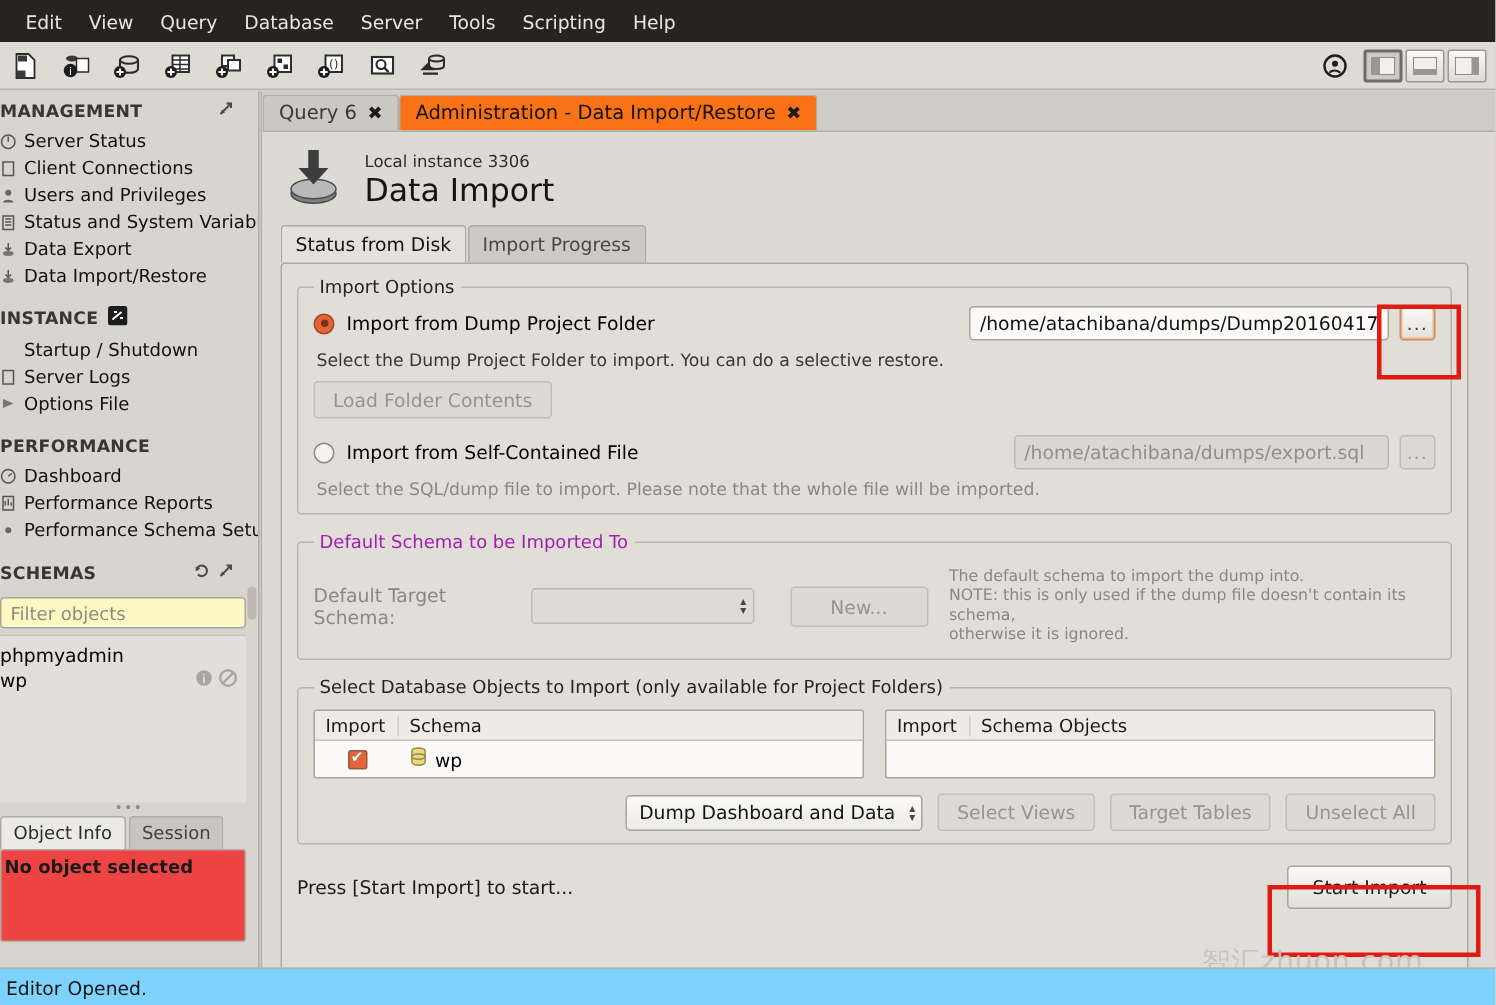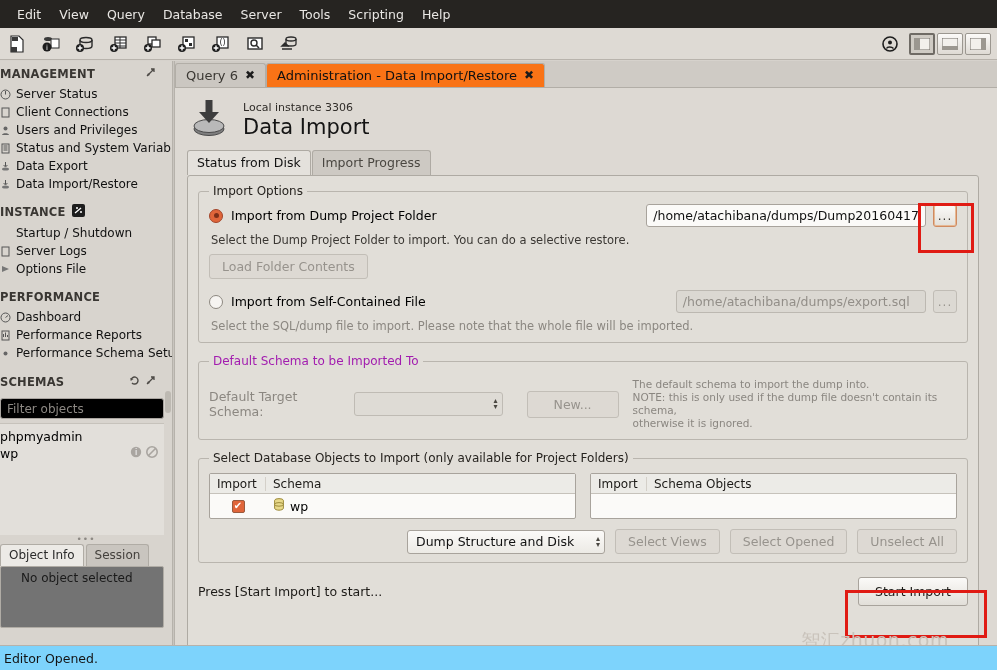--- a/index.html
+++ b/index.html
@@ -64,21 +64,21 @@
   .nav-item {
     display: flex; align-items: center; gap: 6px;
     padding: 2px 0 2px 0px; font-size: 12px; color: #111;
     white-space: nowrap;
   }
   .nav-item .ni { width: 12px; flex: none; display:flex; align-items:center; }
   .nav-item .lbl { margin-left: -2px; }
   .filter-box {
     margin: 5px 8px 4px 0px; height: 21px;
     border: 1px solid #aaa5a0; border-radius: 3px;
-    background: #000000; color: #8d8984;
+    background: #fef9c3; color: #8d8984;
     display: flex; align-items: center; padding: 0 6px; font-size: 12px;
   }
   .schema-list {
     background: #e2dfda; margin: 0 8px 0 0px; height: 112px;
     border-top: 1px solid #c6c2bb;
     padding-top: 4px;
   }
   .schema-row {
     display: flex; align-items: center; justify-content: space-between;
     padding: 1px 6px 1px 0px; font-size: 12.5px;
@@ -91,23 +91,23 @@
   
   .oi-tabs { display: flex; align-items: flex-end; height: 22px; padding-left: 0px; }
   .oi-tab {
     font-size: 12px; padding: 3px 8px 4px 8px;
     border: 1px solid #b0aca5; border-bottom: none;
     border-radius: 3px 3px 0 0; background: #eceae6;
     margin-right: 2px; color: #2b2b2b;
   }
   .oi-tab.inactive { background: #c9c5bf; color: #44413d; }
   .oi-body {
-    margin: 0 8px 0 0px; height: 62px; background: #737373;
+    margin: 0 8px 0 0px; height: 62px; background: #ef4444;
     border: 1px solid #b0aca5; border-radius: 2px;
-    padding: 4px 20px; font-size: 12px; color: #1a1a1a;
+    padding: 4px 2px; font-size: 12px; color: #1a1a1a; font-weight: bold;
   }
 
   
   .main {
     position: absolute; left: 175px; top: 61px;
     width: 822px; height: 584px;
     background: #d6d2cc;
   }
   .tabstrip {
     position: absolute; left: 0; top: 0; width: 822px; height: 26px;
@@ -698,31 +698,31 @@
               <div class="thead">
                 <span class="th c1">Import</span>
                 <span class="th">Schema Objects</span>
               </div>
               <div class="trow"></div>
             </div>
           </div>
 
           <div style="display:flex;justify-content:flex-end;align-items:center;gap:10px;margin-top:10px">
             <div class="combo" style="width:198px">
-              <span>Dump Structure and Disk</span>
+              <span>Dump Dashboard and Data</span>
               <span class="spin">
                   <span>▴</span>
                   <span>▾</span>
                 </span>
             </div>
             <span class="btn disabled">
               <span>Select Views</span>
             </span>
             <span class="btn disabled">
-              <span>Select Opened</span>
+              <span>Target Tables</span>
             </span>
             <span class="btn disabled">
               <span>Unselect All</span>
             </span>
           </div>
         </fieldset>
 
         <div style="display:flex;align-items:center;justify-content:space-between;margin-top:14px">
           <span class="statusline">Press [Start Import] to start...</span>
           <span class="btn" style="padding:6px 16px">

